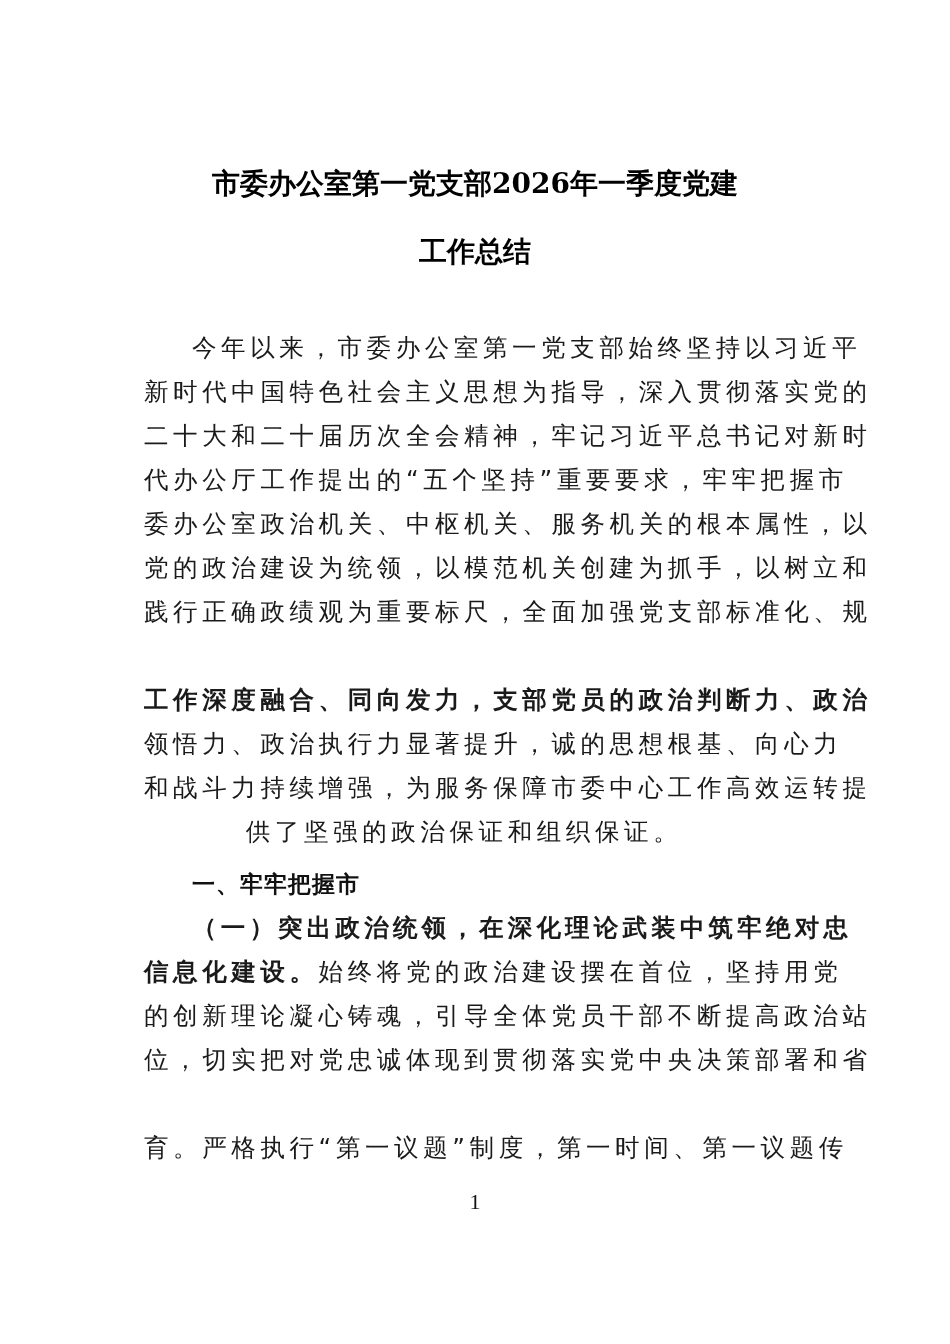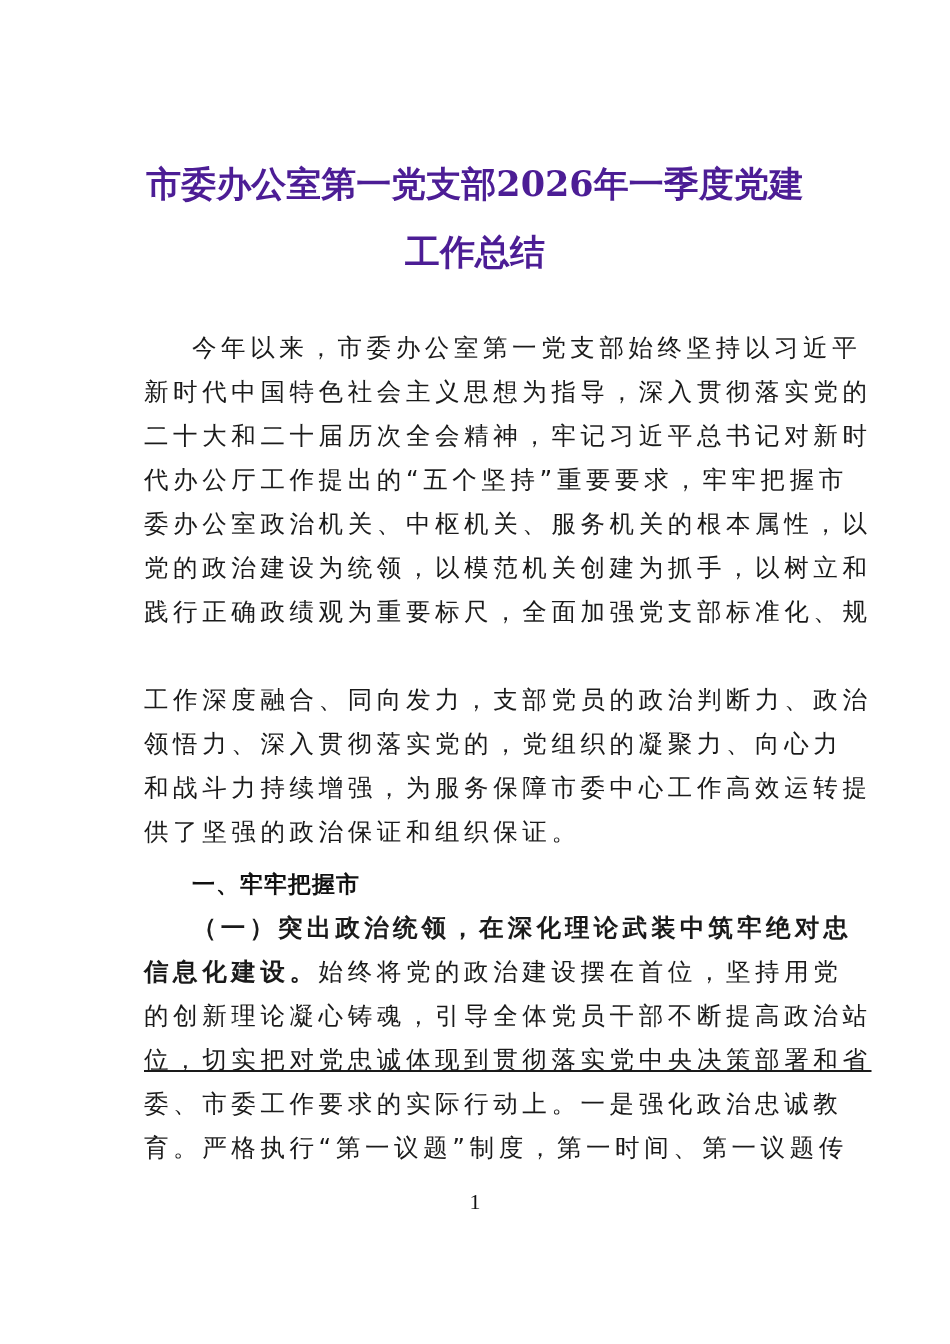--- a/index.html
+++ b/index.html
@@ -23,42 +23,43 @@
       height: 1344px;
       background: #ffffff;
     }
     .title {
       position: absolute;
       left: 140px;
       width: 670px;
       text-align: center;
       font-family: "DejaVu Serif", serif;
       font-weight: bold;
-      font-size: 35px;
+      font-size: 28px;
       line-height: 40px;
-      color: #4c1d95;
+      color: #000000;
       letter-spacing: 0px;
       white-space: nowrap;
     }
     .title.l1 { top: 164px; }
     .title.l2 { top: 232px; }
 
     .body-line {
       position: absolute;
       left: 144px;
       width: 640px;
       font-family: "DejaVu Sans", sans-serif;
       font-size: 24.5px;
       line-height: 30px;
       height: 30px;
       letter-spacing: 4.6px;
       white-space: nowrap;
       color: #1a1a1a;
       font-weight: normal;
       transform-origin: left center;
+      text-align: center;
     }
     .heading-line {
       position: absolute;
       left: 192px;
       font-family: "DejaVu Sans", sans-serif;
       font-weight: bold;
       font-size: 23px;
       line-height: 30px;
       white-space: nowrap;
       color: #111111;
@@ -87,28 +88,27 @@
   <div class="title l1">市委办公室第一党支部2026年一季度党建</div>
   <div class="title l2">工作总结</div>
 
   <div class="body-line" style="top:333px; left:192px; width:592px;">今年以来，市委办公室第一党支部始终坚持以习近平</div>
   <div class="body-line" style="top:421px;">二十大和二十届历次全会精神，牢记习近平总书记对新时</div>
   <div class="body-line" style="top:377px;">新时代中国特色社会主义思想为指导，深入贯彻落实党的</div>
   <div class="body-line" style="top:465px;">代办公厅工作提出的“五个坚持”重要要求，牢牢把握市</div>
   <div class="body-line" style="top:509px;">委办公室政治机关、中枢机关、服务机关的根本属性，以</div>
   <div class="body-line" style="top:553px;">党的政治建设为统领，以模范机关创建为抓手，以树立和</div>
   <div class="body-line" style="top:597px;">践行正确政绩观为重要标尺，全面加强党支部标准化、规</div>
-  <div class="body-line" style="top:685px;">工作深度融合、同向发力，支部党员的政治判断力、政治</div>
-  <div class="body-line" style="top:729px;">领悟力、深入贯彻落实党的，党组织的凝聚力、向心力</div>
+  <div class="body-line" style="top:685px;font-weight:bold;">工作深度融合、同向发力，支部党员的政治判断力、政治</div>
+  <div class="body-line" style="top:729px;">领悟力、政治执行力显著提升，诚的思想根基、向心力</div>
   <div class="body-line" style="top:773px;">和战斗力持续增强，为服务保障市委中心工作高效运转提</div>
   <div class="body-line" style="top:817px;">供了坚强的政治保证和组织保证。</div>
 
   <div class="heading-line" style="top:869px;">一、牢牢把握市</div>
 
   <div class="body-line sub-heading" style="top:913px; left:192px; width:592px; letter-spacing:4.2px;">（一）突出政治统领，在深化理论武装中筑牢绝对忠</div>
   <div class="body-line" style="top:957px;"><span class="sub-heading">信息化建设。</span><span>始终将党的政治建设摆在首位，坚持用党</span></div>
   <div class="body-line" style="top:1001px;">的创新理论凝心铸魂，引导全体党员干部不断提高政治站</div>
-  <div class="body-line" style="top:1045px;text-decoration:underline;">位，切实把对党忠诚体现到贯彻落实党中央决策部署和省</div>
-  <div class="body-line" style="top:1089px;">委、市委工作要求的实际行动上。一是强化政治忠诚教</div>
+  <div class="body-line" style="top:1045px;">位，切实把对党忠诚体现到贯彻落实党中央决策部署和省</div>
   <div class="body-line" style="top:1133px;">育。严格执行“第一议题”制度，第一时间、第一议题传</div>
 
   <div class="page-number">1</div>
 </div>
 
 </body></html>

